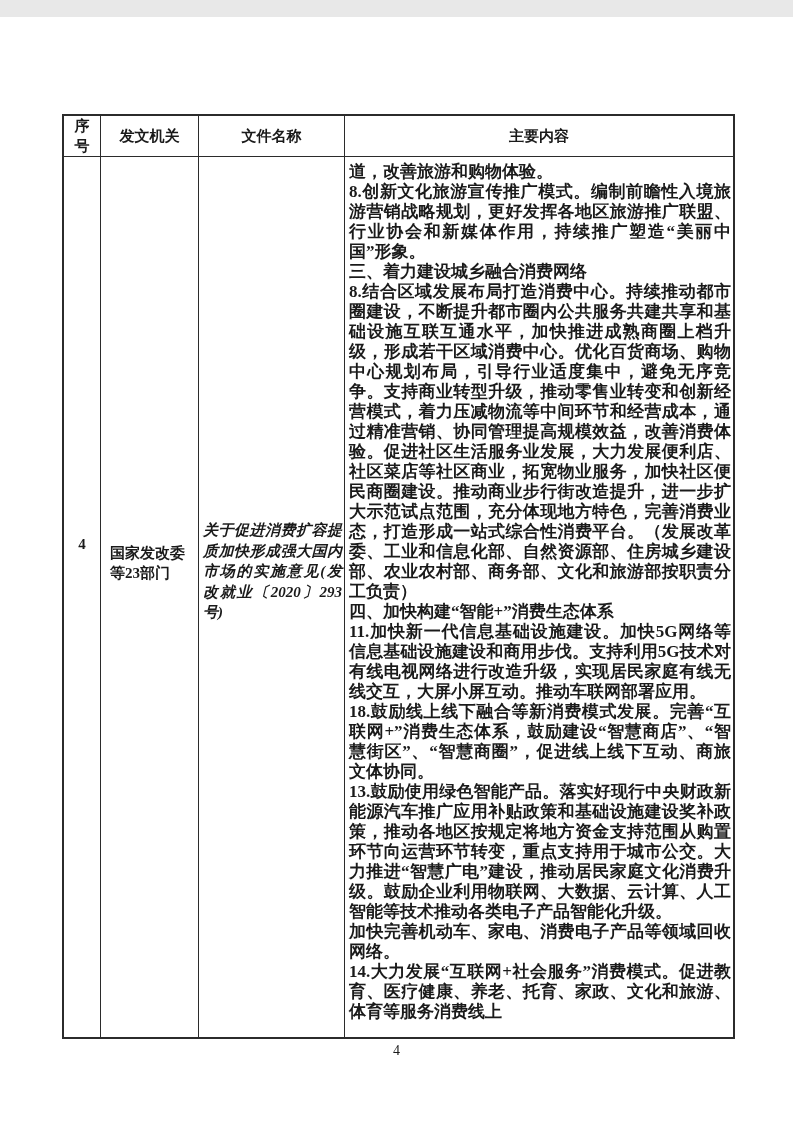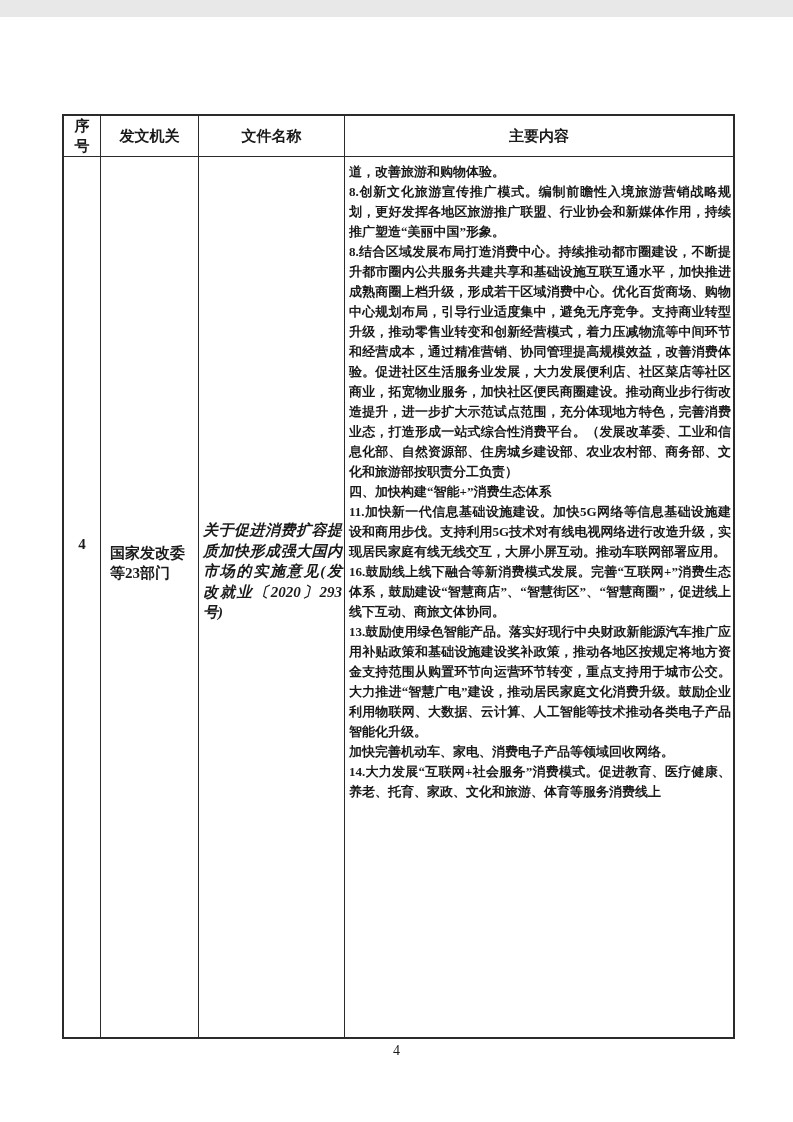--- a/index.html
+++ b/index.html
@@ -48,21 +48,21 @@
   }
   .body { font-size: 15px; line-height: 20px; }
   .body.c1 { padding-top: 377px; text-align: center; }
   .body.c2 { padding: 386px 10px 0 9px; }
   .body.c2 .agency { width: 80px; word-break: break-all; }
   .body.c3 { padding: 363px 2px 0 4px; font-style: italic; }
   .body.c3 .docname { text-align: justify; word-break: break-all; line-height: 20.5px; }
   .body.c4 { padding: 5px 2px 0 4px; }
   .body.c4 p {
     margin: 0;
-    font-size: 13px;
+    font-size: 17px;
     line-height: 20px;
     text-align: justify;
     word-break: break-all;
   }
   .page-number {
     position: absolute;
     left: 0;
     top: 1026px;
     width: 100%;
     text-align: center;
@@ -99,24 +99,25 @@
       <div class="agency">国家发改委等23部门</div>
     </div>
 
     <div class="cell body c3">
       <div class="docname">关于促进消费扩容提质加快形成强大国内市场的实施意见(发改就业〔2020〕293号)</div>
     </div>
 
     <div class="cell body c4">
       <p>道，改善旅游和购物体验。</p>
       <p>8.创新文化旅游宣传推广模式。编制前瞻性入境旅游营销战略规划，更好发挥各地区旅游推广联盟、行业协会和新媒体作用，持续推广塑造“美丽中国”形象。</p>
+      <p>三、着力建设城乡融合消费网络</p>
       <p>8.结合区域发展布局打造消费中心。持续推动都市圈建设，不断提升都市圈内公共服务共建共享和基础设施互联互通水平，加快推进成熟商圈上档升级，形成若干区域消费中心。优化百货商场、购物中心规划布局，引导行业适度集中，避免无序竞争。支持商业转型升级，推动零售业转变和创新经营模式，着力压减物流等中间环节和经营成本，通过精准营销、协同管理提高规模效益，改善消费体验。促进社区生活服务业发展，大力发展便利店、社区菜店等社区商业，拓宽物业服务，加快社区便民商圈建设。推动商业步行街改造提升，进一步扩大示范试点范围，充分体现地方特色，完善消费业态，打造形成一站式综合性消费平台。（发展改革委、工业和信息化部、自然资源部、住房城乡建设部、农业农村部、商务部、文化和旅游部按职责分工负责）</p>
       <p>四、加快构建“智能+”消费生态体系</p>
       <p>11.加快新一代信息基础设施建设。加快5G网络等信息基础设施建设和商用步伐。支持利用5G技术对有线电视网络进行改造升级，实现居民家庭有线无线交互，大屏小屏互动。推动车联网部署应用。</p>
-      <p>16.鼓励线上线下融合等新消费模式发展。完善“互联网+”消费生态体系，鼓励建设“智慧商店”、“智慧街区”、“智慧商圈”，促进线上线下互动、商旅文体协同。</p>
+      <p>18.鼓励线上线下融合等新消费模式发展。完善“互联网+”消费生态体系，鼓励建设“智慧商店”、“智慧街区”、“智慧商圈”，促进线上线下互动、商旅文体协同。</p>
       <p>13.鼓励使用绿色智能产品。落实好现行中央财政新能源汽车推广应用补贴政策和基础设施建设奖补政策，推动各地区按规定将地方资金支持范围从购置环节向运营环节转变，重点支持用于城市公交。大力推进“智慧广电”建设，推动居民家庭文化消费升级。鼓励企业利用物联网、大数据、云计算、人工智能等技术推动各类电子产品智能化升级。</p>
       <p>加快完善机动车、家电、消费电子产品等领域回收网络。</p>
       <p>14.大力发展“互联网+社会服务”消费模式。促进教育、医疗健康、养老、托育、家政、文化和旅游、体育等服务消费线上</p>
     </div>
 
   </div>
 
   <div class="page-number">4</div>
 
 </div>

